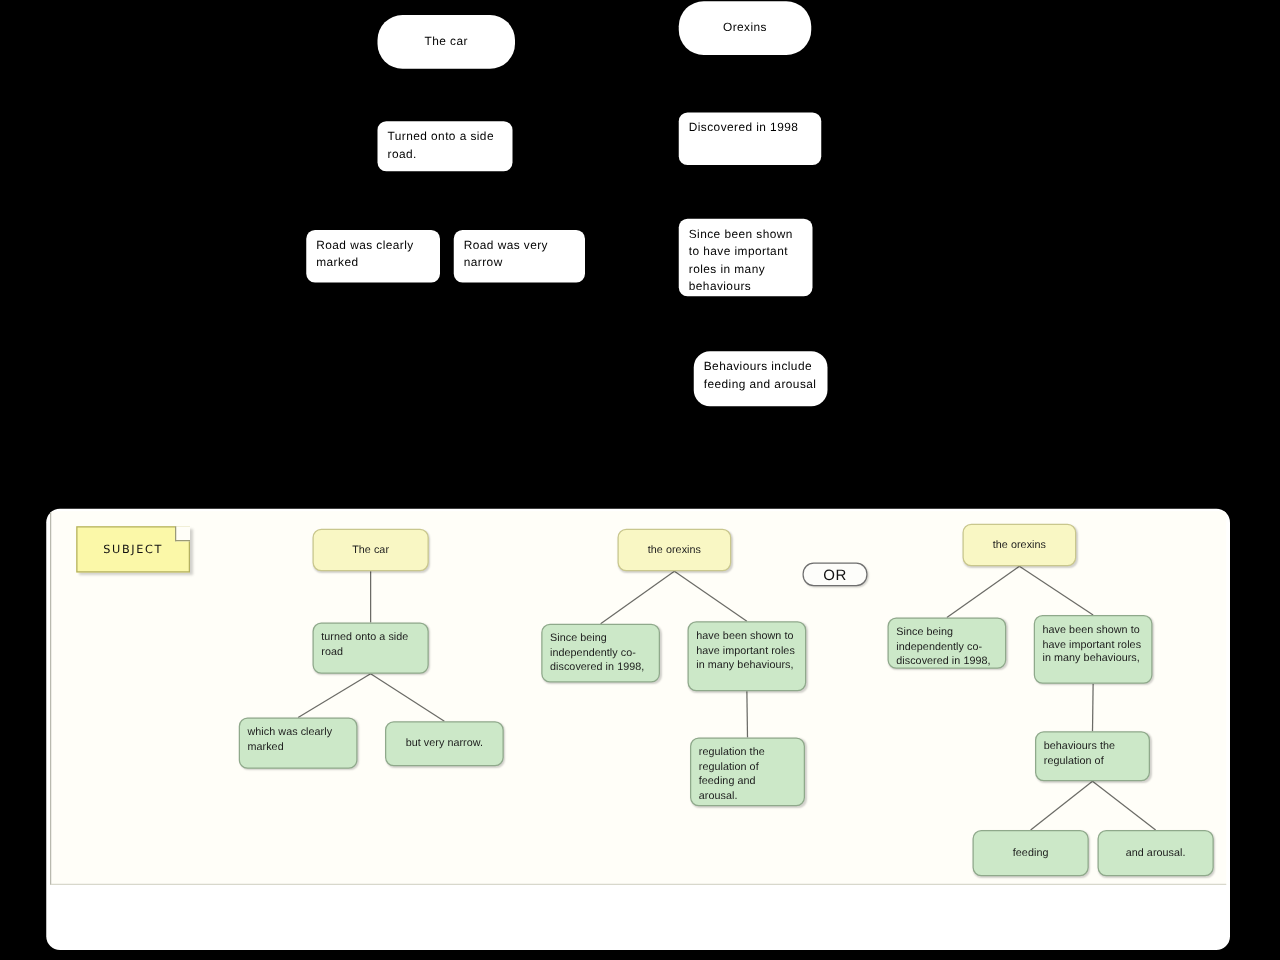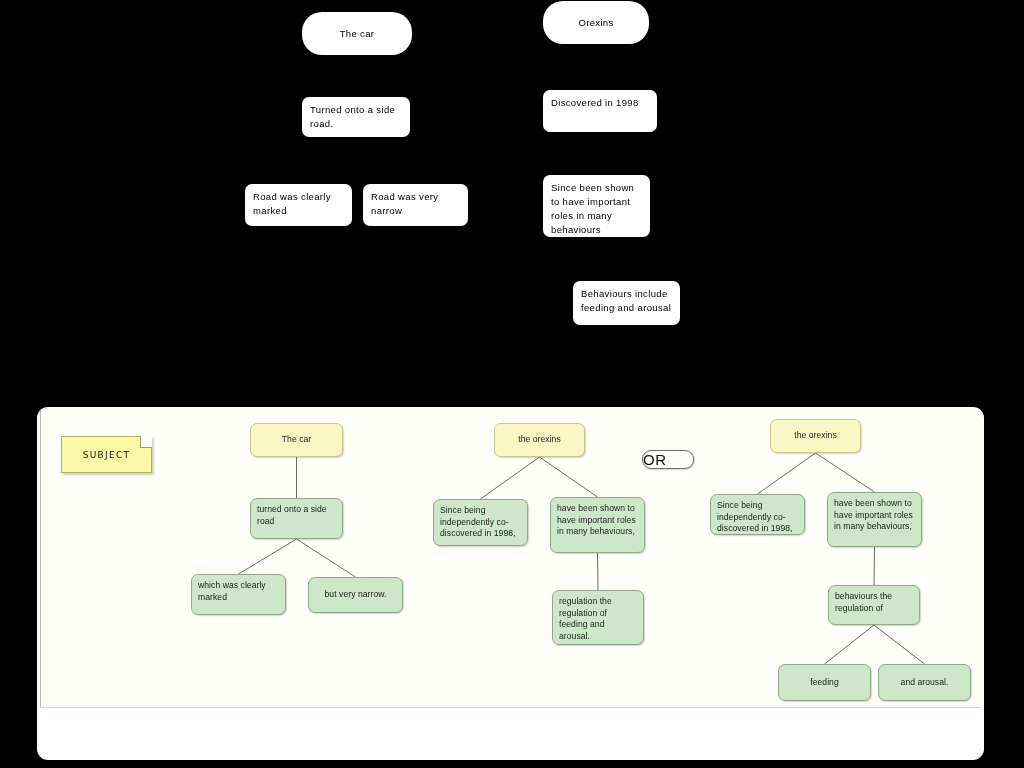--- a/index.html
+++ b/index.html
@@ -167,21 +167,22 @@
 
   
   #or-badge {
     position: absolute;
     box-sizing: border-box;
     border: 1px solid #6f6f6f;
     border-radius: 9px;
     background: #fdfdfa;
     display: flex;
     align-items: center;
-    font-size: 15px;
+    justify-content: center;
+    font-size: 12px;
     letter-spacing: 0.5px;
     color: #111111;
     box-shadow: 1px 1px 1.5px rgba(0,0,0,0.18);
   }
 </style>
 </head>
 <body>
 
 <div id="screen">
 
@@ -190,41 +191,41 @@
         <span>The car</span>
       </div>
       <div class="top-box center" style="left: 543px; top: 1px; width: 106px; height: 43px;">
         <span>Orexins</span>
       </div>
       <div class="top-box" style="left: 302px; top: 97px; width: 108px; height: 40px;"><span>Turned onto a side road.</span></div>
       <div class="top-box" style="left: 543px; top: 90px; width: 114px; height: 42px;"><span>Discovered in 1998</span></div>
       <div class="top-box" style="left: 245px; top: 184px; width: 107px; height: 42px;"><span>Road was clearly marked</span></div>
       <div class="top-box" style="left: 363px; top: 184px; width: 105px; height: 42px;"><span>Road was very narrow</span></div>
       <div class="top-box" style="left: 543px; top: 175px; width: 107px; height: 62px;"><span>Since been shown to have  important roles in many behaviours</span></div>
-      <div class="top-box" style="left: 573px; top: 281px; width: 107px; height: 44px;"><span>Behaviours include feeding and arousal</span></div>
+      <div class="top-box" style="left: 555px; top: 281px; width: 107px; height: 44px; border-radius: 13px;"><span>Behaviours include feeding and arousal</span></div>
     </div>
 
   <div id="panel">
     <div id="canvas">
 
       <svg id="links" viewBox="0 0 941 299" preserveAspectRatio="none">
           <line x1="255.5" y1="48" x2="255.5" y2="89" stroke="#6b6b66" stroke-width="1"></line>
           <line x1="255.5" y1="130" x2="197.5" y2="165" stroke="#6b6b66" stroke-width="1"></line>
           <line x1="255.5" y1="130" x2="314.5" y2="168" stroke="#6b6b66" stroke-width="1"></line>
           <line x1="498.5" y1="48" x2="439.5" y2="90" stroke="#6b6b66" stroke-width="1"></line>
           <line x1="498.5" y1="48" x2="556.5" y2="88" stroke="#6b6b66" stroke-width="1"></line>
           <line x1="556.5" y1="144" x2="557" y2="181" stroke="#6b6b66" stroke-width="1"></line>
           <line x1="774.5" y1="44" x2="716.5" y2="85" stroke="#6b6b66" stroke-width="1"></line>
           <line x1="774.5" y1="44" x2="833.5" y2="83" stroke="#6b6b66" stroke-width="1"></line>
           <line x1="833.5" y1="138" x2="833" y2="176" stroke="#6b6b66" stroke-width="1"></line>
           <line x1="833" y1="216" x2="783.5" y2="255" stroke="#6b6b66" stroke-width="1"></line>
           <line x1="833" y1="216" x2="883.5" y2="255" stroke="#6b6b66" stroke-width="1"></line>
         </svg>
 
-      <div class="legend-note" id="legend-subject" style="left: 20px; top: 12px; width: 91px; height: 37px; margin-top: 15px;">
+      <div class="legend-note" id="legend-subject" style="left: 20px; top: 12px; width: 91px; height: 37px;">
         <span class="fold"></span>
         <span>SUBJECT</span>
       </div>
 
 
       <div id="or-badge" style="left: 601px; top: 41px; width: 52px; height: 19px;">
         <span>OR</span>
       </div>
 
       <div id="node-layer">

